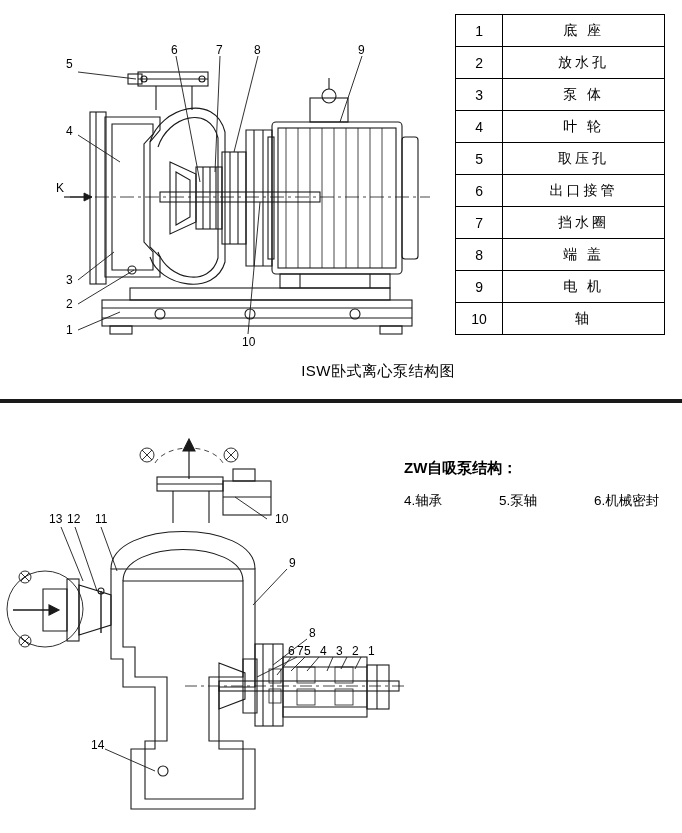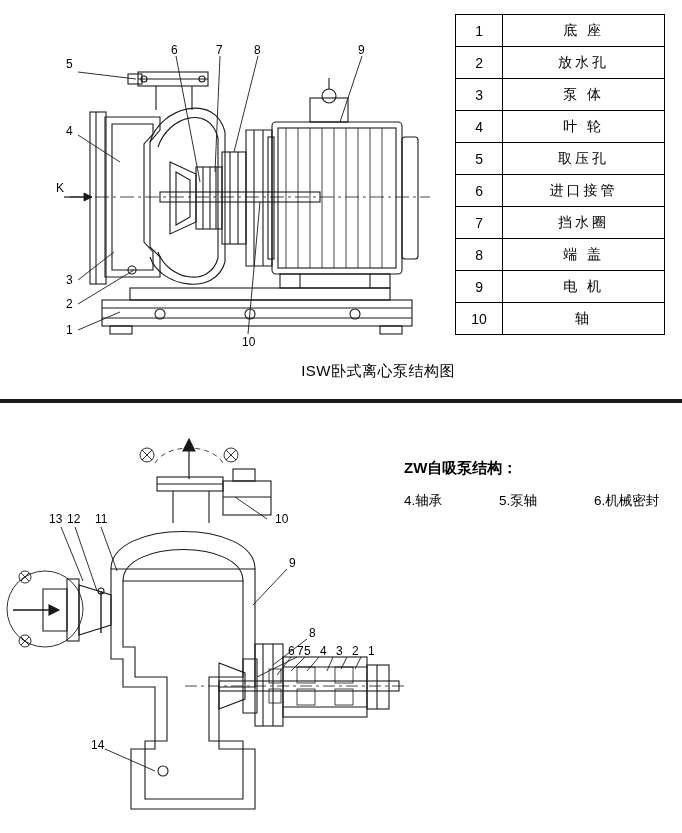--- a/index.html
+++ b/index.html
@@ -183,21 +183,21 @@
       <tr>
         <td class="num">4</td>
         <td class="nm">叶    轮</td>
       </tr>
       <tr>
         <td class="num">5</td>
         <td class="nm">取压孔</td>
       </tr>
       <tr>
         <td class="num">6</td>
-        <td class="nm">进口接管</td>
+        <td class="nm">出口接管</td>
       </tr>
       <tr>
         <td class="num">7</td>
         <td class="nm">挡水圈</td>
       </tr>
       <tr>
         <td class="num">8</td>
         <td class="nm">端    盖</td>
       </tr>
       <tr>

